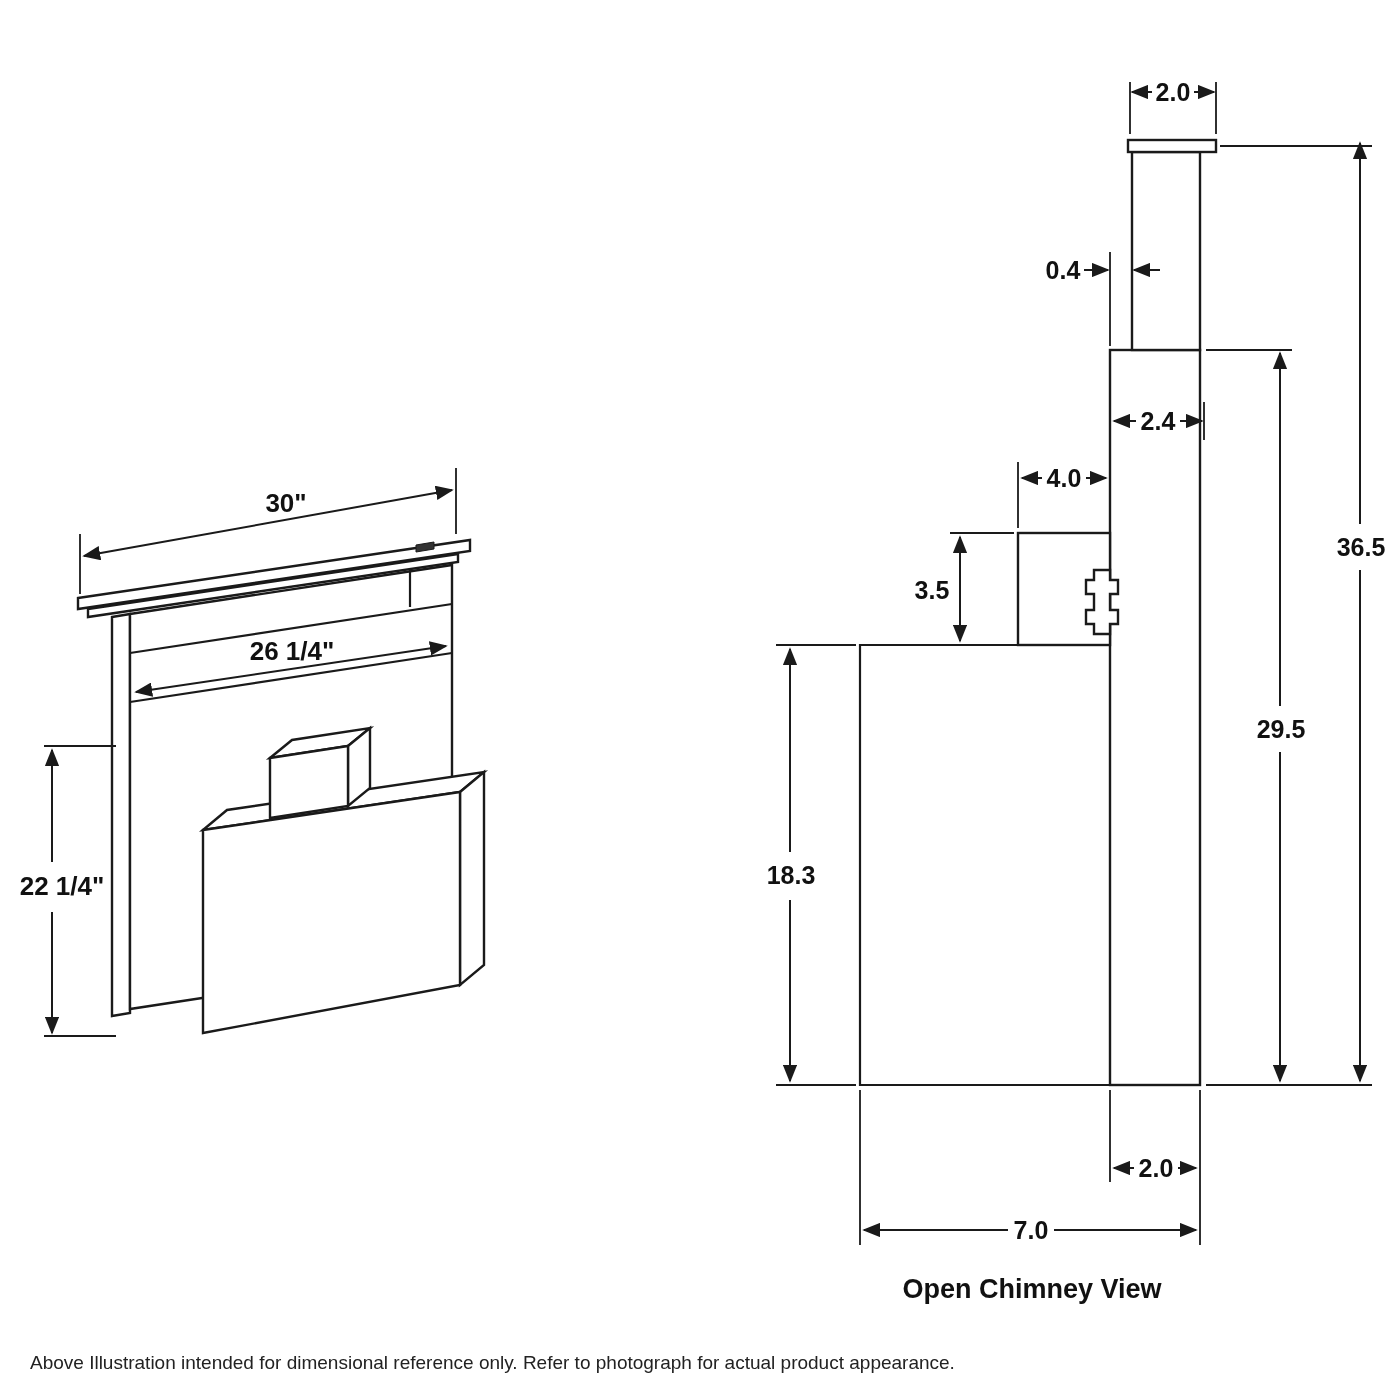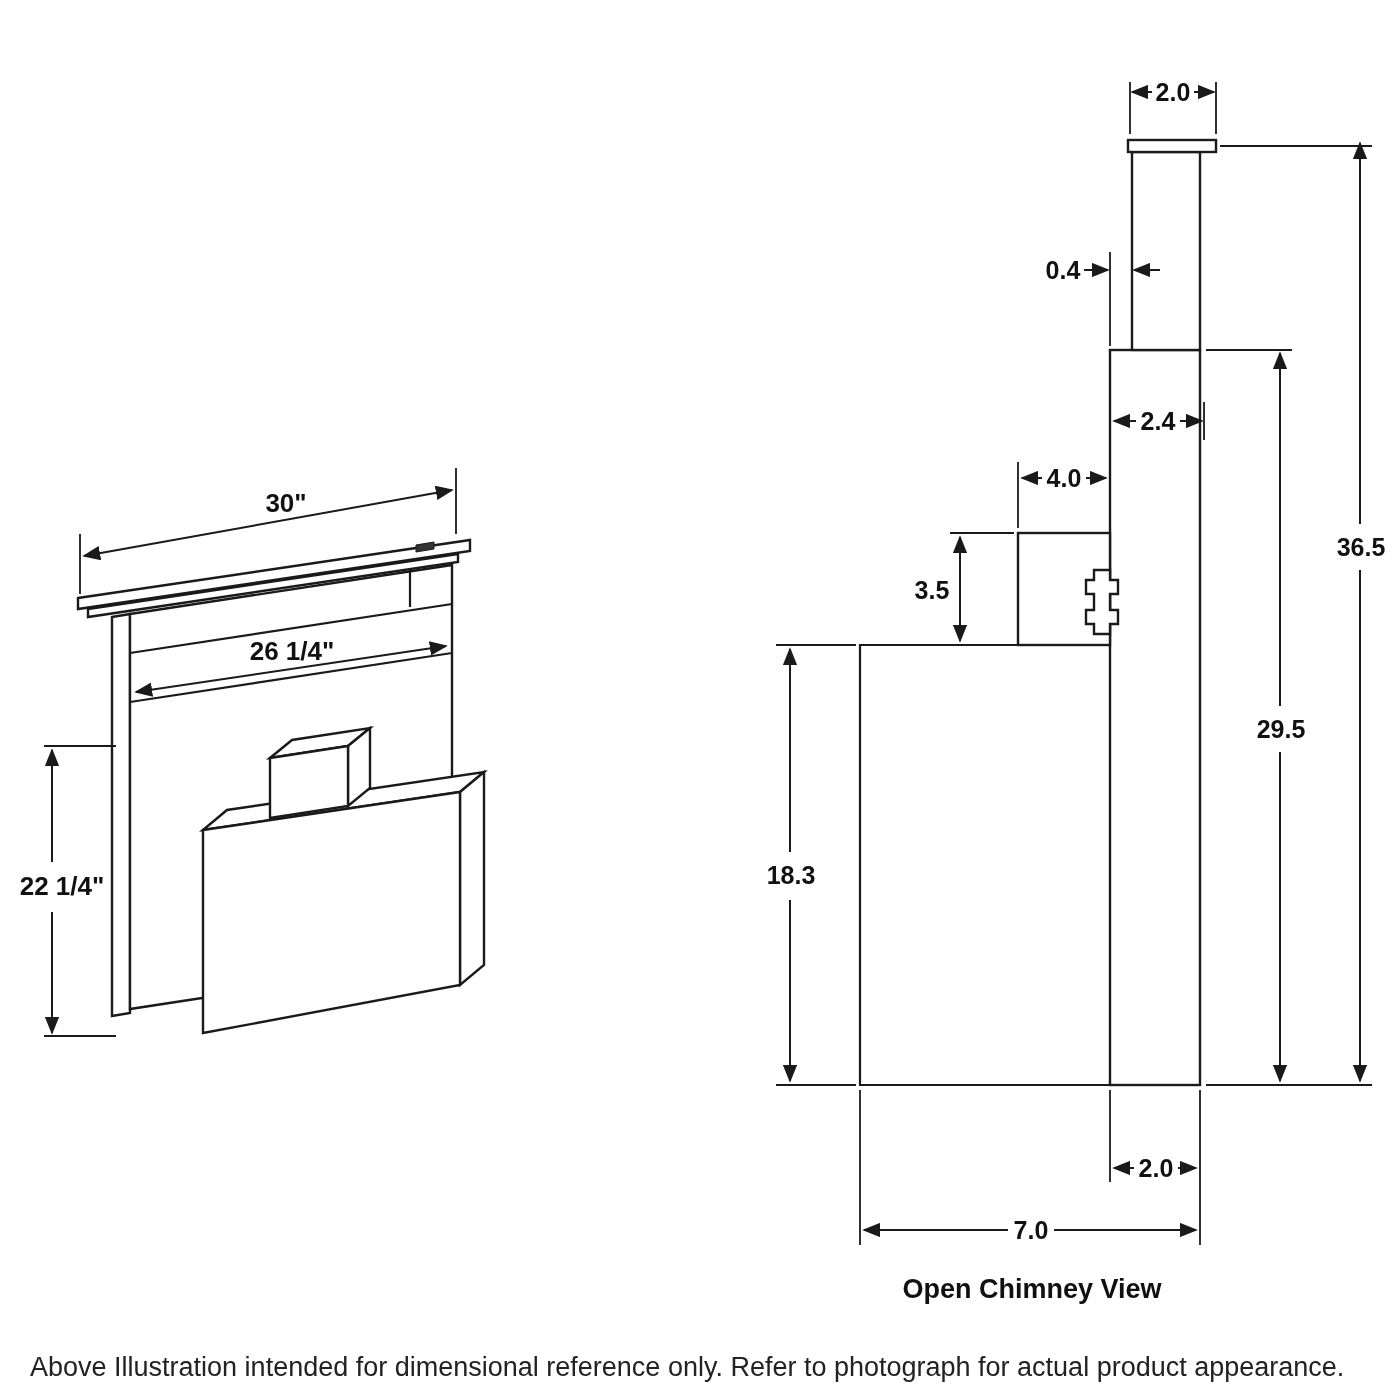--- a/index.html
+++ b/index.html
@@ -5,21 +5,21 @@
   html,body{margin:0;padding:0;background:#ffffff;width:1400px;height:1400px;overflow:hidden;}
   body{font-family:"Liberation Sans", sans-serif;color:#111;position:relative;}
   svg{display:block;}
   .outline{fill:#ffffff;stroke:#1a1a1a;stroke-width:2.4;stroke-linejoin:miter;}
   .thin{fill:none;stroke:#1a1a1a;stroke-width:2.2;}
   .dim{stroke:#1a1a1a;stroke-width:2;fill:none;}
   .ext{stroke:#1a1a1a;stroke-width:1.8;fill:none;}
   .dimtext{font-family:"Liberation Sans", sans-serif;font-weight:bold;font-size:25px;fill:#111;}
   .dimtext-lg{font-family:"Liberation Sans", sans-serif;font-weight:bold;font-size:26px;fill:#111;}
   .viewtitle{font-family:"Liberation Sans", sans-serif;font-weight:bold;font-size:27px;fill:#111;}
-  #caption{position:absolute;left:30px;top:1352px;width:1365px;font-size:27px;color:#222;white-space:nowrap;}
+  #caption{position:absolute;left:30px;top:1352px;width:1365px;font-size:19px;color:#222;white-space:nowrap;}
   .badge{fill:#333;stroke:#1a1a1a;stroke-width:1;}
 </style>
 </head>
 <body>
 
 <svg width="1400" height="1340" viewBox="0 0 1400 1340">
   <defs>
     <marker id="arr" viewBox="0 0 10 8" refX="9" refY="4" markerWidth="9" markerHeight="7.2" orient="auto-start-reverse">
       <path d="M0,0 L10,4 L0,8 Z" fill="#1a1a1a"></path>
     </marker>

